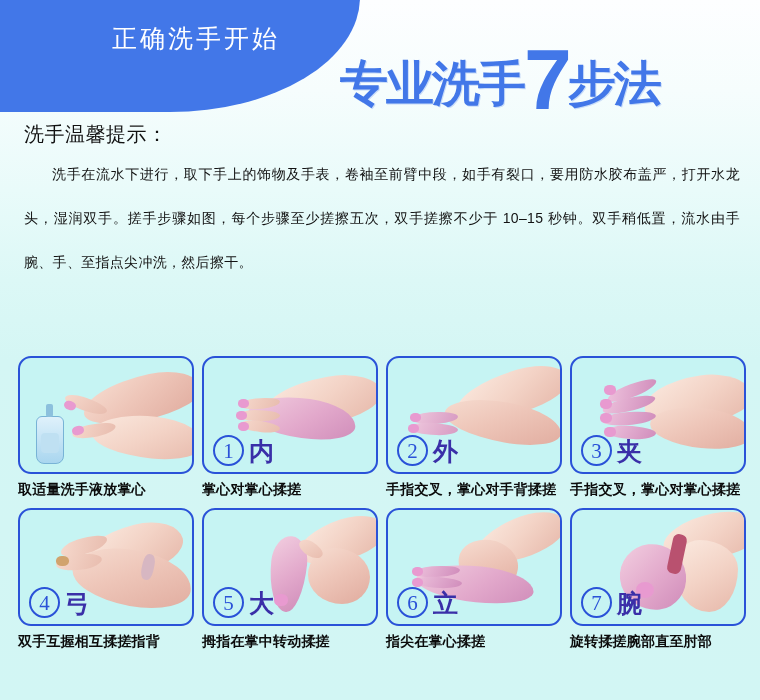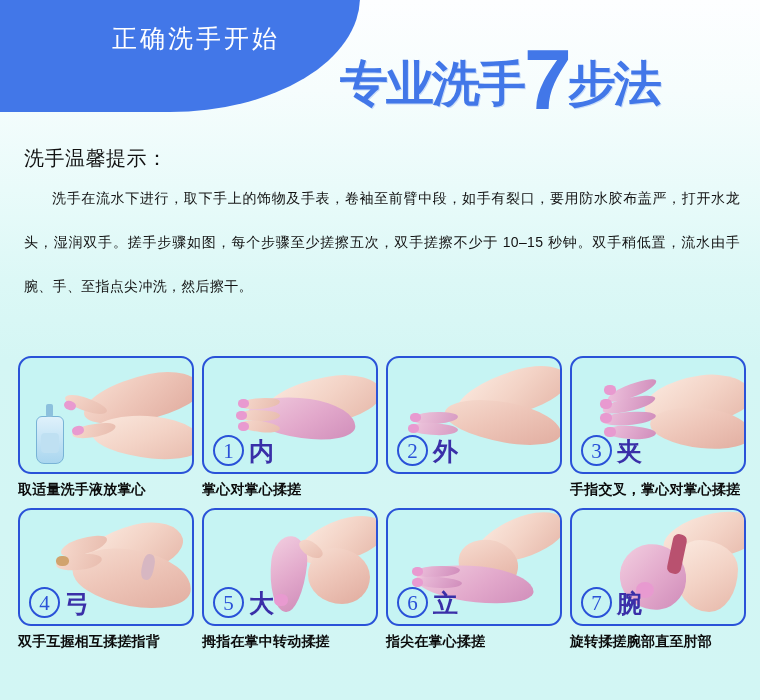--- a/index.html
+++ b/index.html
@@ -76,21 +76,21 @@
     letter-spacing: -4px;
     font-family: "Liberation Sans", "DejaVu Sans", sans-serif;
     position: relative;
     top: 9px;
   }
 
   
   .tips {
     position: absolute;
     left: 24px;
-    top: 140px;
+    top: 116px;
     width: 716px;
   }
   .tips-heading {
     font-size: 20px;
     color: #121212;
     font-weight: normal;
     line-height: 36px;
     letter-spacing: 0.5px;
   }
   .tips-body {
@@ -286,20 +286,21 @@
           <div class="finger pinkish" style="left:24px;top:54px;width:46px;height:12px;transform:rotate(-4deg);background:linear-gradient(120deg,#efc9de,#d79ac2);"></div>
           <div class="finger" style="left:22px;top:65px;width:48px;height:12px;transform:rotate(2deg);background:linear-gradient(120deg,#efc9de,#d79ac2);"></div>
           <div class="nail" style="left:22px;top:55px;width:11px;height:9px;"></div>
           <div class="nail" style="left:20px;top:66px;width:11px;height:9px;"></div>
         </div>
         <div class="badge">
           <div class="badge-num">2</div>
           <div class="badge-ch">外</div>
         </div>
       </div>
+      <div class="caption">手指交叉，掌心对手背揉搓</div>
     </div>
 
     <div class="cell">
       <div class="panel">
         <div class="panel-art">
           <div class="hand pale" style="left:72px;top:18px;width:108px;height:48px;border-radius:55% 45% 48% 52%/55% 55% 45% 45%;transform:rotate(-8deg);"></div>
           <div class="hand" style="left:78px;top:50px;width:102px;height:40px;border-radius:52% 48% 48% 52%/52% 56% 44% 48%;transform:rotate(6deg);"></div>
           <div class="finger" style="left:34px;top:26px;width:52px;height:13px;transform:rotate(-22deg);background:linear-gradient(120deg,#eec3dd,#d08cbb);"></div>
           <div class="finger" style="left:30px;top:40px;width:54px;height:13px;transform:rotate(-14deg);background:linear-gradient(120deg,#eec3dd,#d08cbb);"></div>
           <div class="finger" style="left:30px;top:54px;width:54px;height:13px;transform:rotate(-6deg);background:linear-gradient(120deg,#eec3dd,#d08cbb);"></div>

